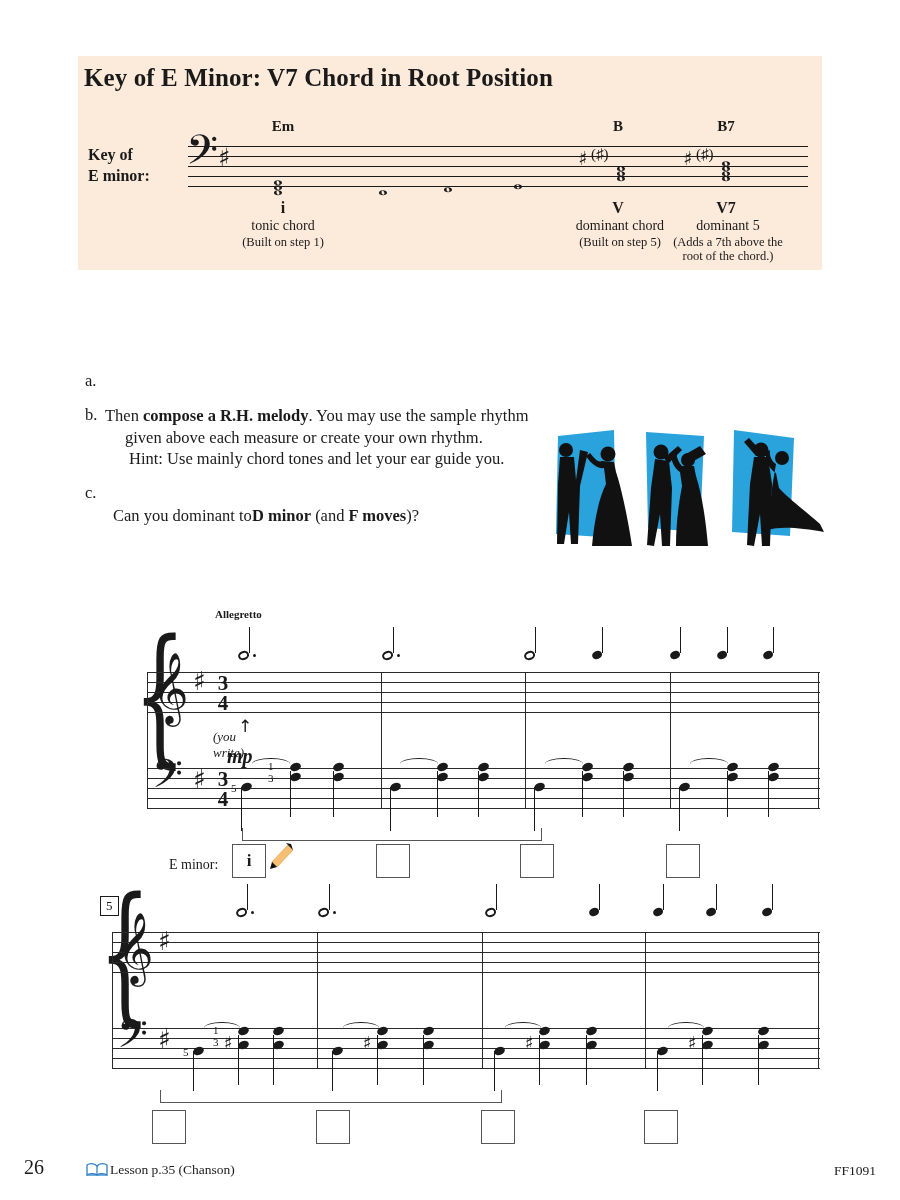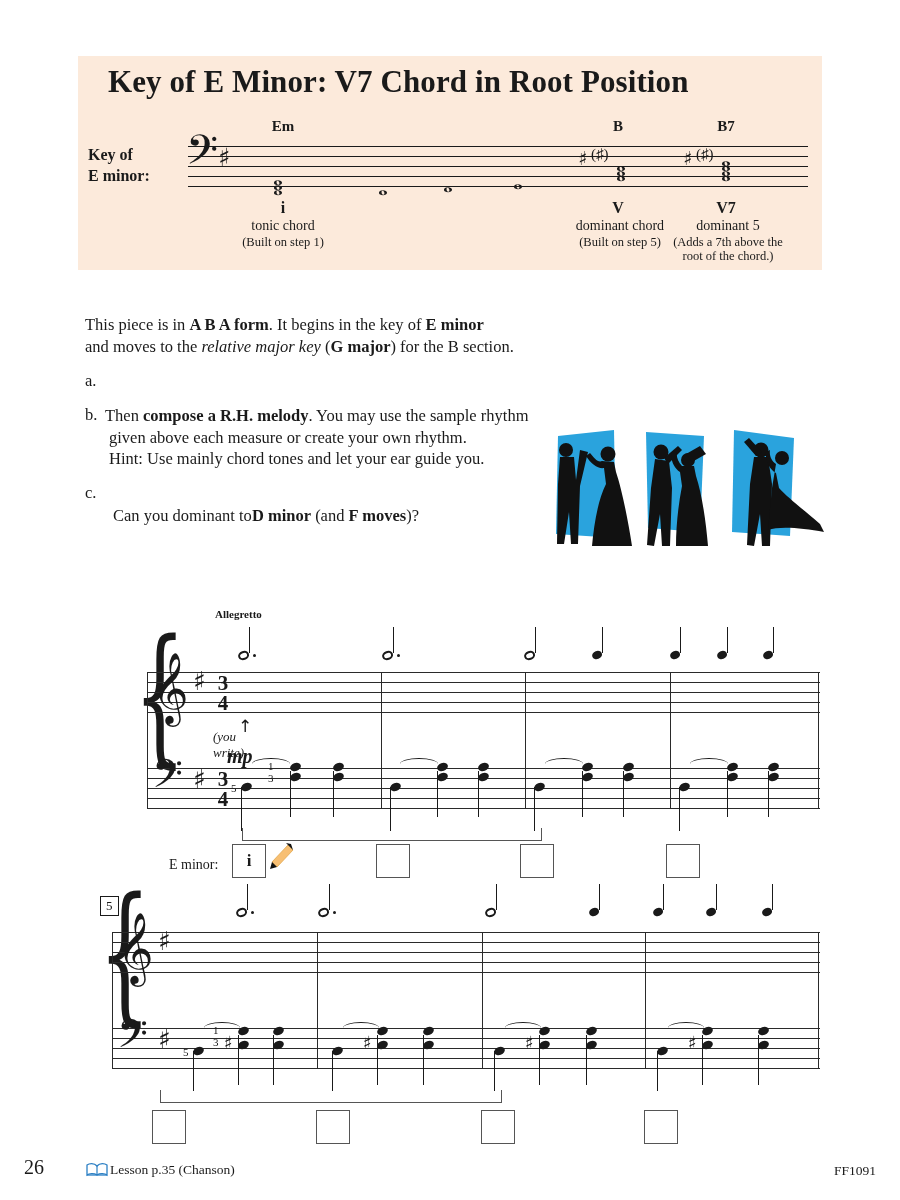--- a/index.html
+++ b/index.html
@@ -12,22 +12,22 @@
     overflow:hidden;
   }
   .page{position:absolute;left:0;top:0;width:900px;height:1200px;}
 
   
   .infobox{
     position:absolute;left:78px;top:56px;width:744px;height:214px;
     background:#fceadb;
   }
   .infobox-title{
-    position:absolute;left:30px;top:8px;
-    font-size:31px;font-weight:bold;
+    position:absolute;left:6px;top:8px;
+    font-size:25px;font-weight:bold;
     font-family:"Liberation Serif", serif;
     letter-spacing:.1px;
   }
   .keylabel{
     position:absolute;left:10px;top:88px;
     font-size:16px;font-weight:bold;line-height:21px;
   }
   
   .ibstaff{position:absolute;left:110px;top:90px;width:620px;height:52px;}
   .ibstaff .ln{position:absolute;left:0;width:620px;height:1.4px;background:#1a1a1a;}
@@ -161,32 +161,28 @@
 
     <div class="rnum" style="left:510px;top:143px;width:60px;">V</div>
     <div class="rdesc" style="left:472px;top:162px;width:140px;">dominant chord</div>
     <div class="rsub" style="left:472px;top:179px;width:140px;">(Built on step 5)</div>
 
     <div class="rnum" style="left:618px;top:143px;width:60px;">V7</div>
     <div class="rdesc" style="left:590px;top:162px;width:120px;">dominant 5</div>
     <div class="rsub" style="left:585px;top:179px;width:130px;">(Adds a 7th above the root of the chord.)</div>
   </div>
 
-  <div class="para" style="left:85px;top:314px;width:560px;">
-    <span>This piece is in </span><span class="b">A B A form</span><span>. It begins in the key of </span><span class="b">E minor</span><br>
-    <span>and moves to the </span><span class="i">relative major key</span><span> (</span><span class="b">G major</span><span>) for the B section.</span>
-  </div>
 
   <div class="letter" style="left:85px;top:371px;">a.</div>
 
   <div class="letter" style="left:85px;top:405px;">b.</div>
   <div class="para" style="left:105px;top:405px;width:520px;">
     <span>Then </span><span class="b">compose a R.H. melody</span><span>. You may use the sample rhythm</span><br>
-    <span style="display:inline-block;margin-left:4px">given above each measure or create your own rhythm.</span><br>
-    <span style="display:inline-block;margin-left:4px">Hint: Use mainly chord tones and let your ear guide you.</span>
+    <span style="display:inline-block;margin-left:20px">given above each measure or create your own rhythm.</span><br>
+    <span style="display:inline-block;margin-left:24px">Hint: Use mainly chord tones and let your ear guide you.</span>
   </div>
 
   <div class="letter" style="left:85px;top:483px;">c.</div>
   <div class="para" style="left:105px;top:483px;width:430px;">
     <br>
     <span style="display:inline-block;margin-left:8px">Can you dominant to </span><span class="b">D minor</span><span> (and </span><span class="b">F moves</span><span>)?</span>
   </div>
 
   <div class="art">
     <svg width="300" height="148" viewBox="0 0 300 148" xmlns="http://www.w3.org/2000/svg">

